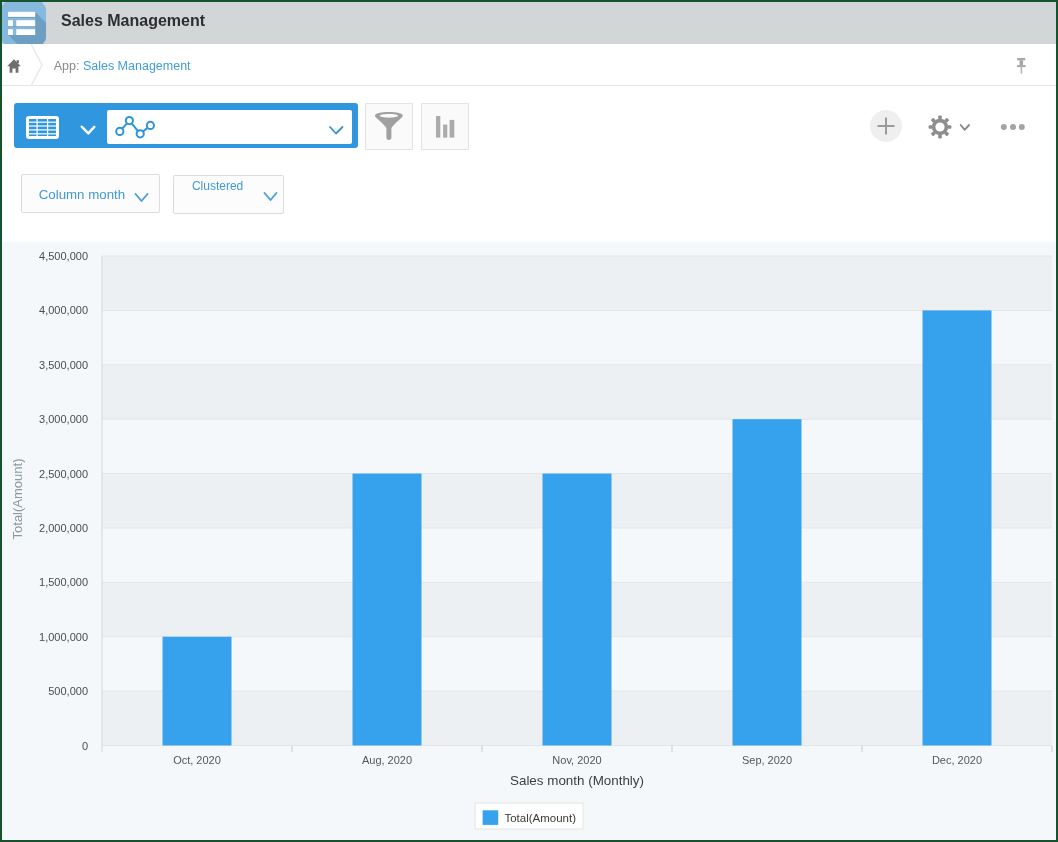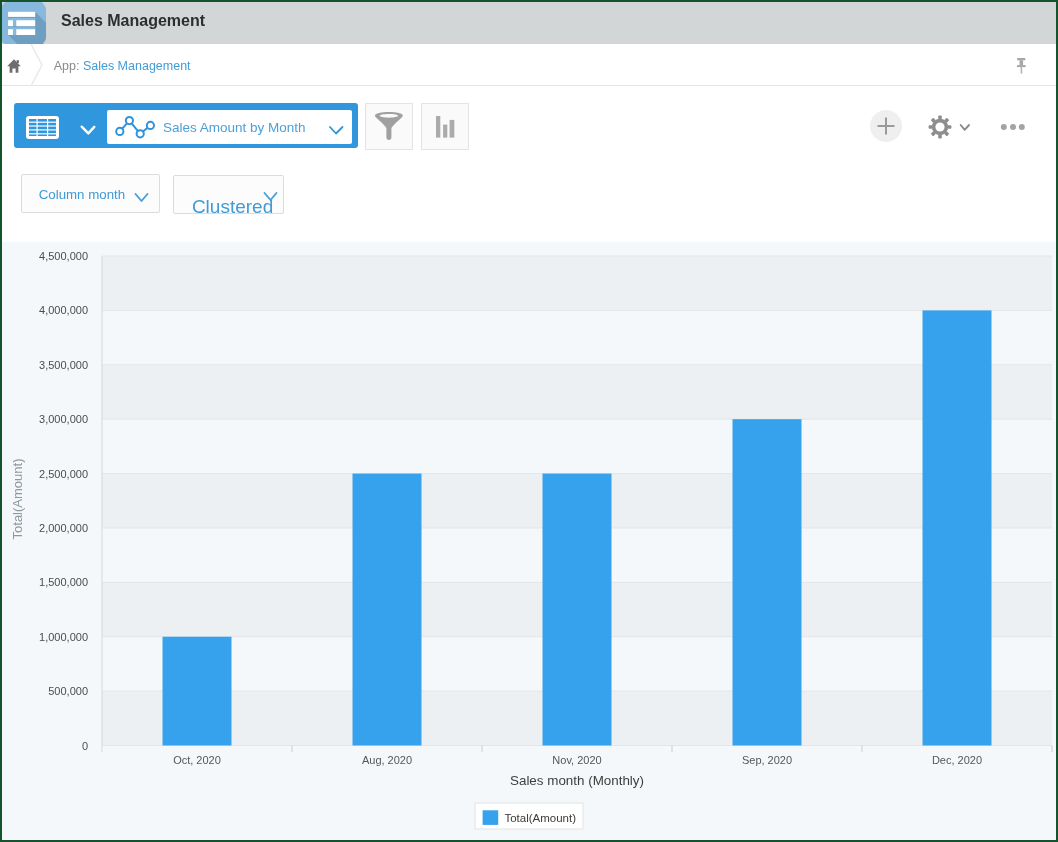--- a/index.html
+++ b/index.html
@@ -77,21 +77,20 @@
       <line x1="5.8" y1="17.4" x2="15.4" y2="6.6"></line>
       <line x1="15.4" y1="6.6" x2="26.2" y2="19.8"></line>
       <line x1="26.2" y1="19.8" x2="36.4" y2="11.4"></line>
       <circle cx="5.8" cy="17.4" r="3.6" fill="#fff"></circle>
       <circle cx="15.4" cy="6.6" r="3.6" fill="#fff"></circle>
       <circle cx="26.2" cy="19.8" r="3.6" fill="#fff"></circle>
       <circle cx="36.4" cy="11.4" r="3.6" fill="#fff"></circle>
     </g>
   </svg>
 
-  <div class="abs" style="left:161px; top:108.5px; height:34px; line-height:34px; font-size:13.5px; color:#4aa0d9;">Sales Amount by Month</div>
 
   <svg class="abs" style="left:326px; top:122.5px;" width="16" height="11" viewBox="0 0 16 11">
     <polyline points="2,2 8,8.5 14.5,2" fill="none" stroke="#3095d6" stroke-width="1.8" stroke-linecap="round" stroke-linejoin="round"></polyline>
   </svg>
 
   <div class="abs" style="left:363px; top:101px; width:48px; height:47px; background:#fafafa; border:1px solid #e4e4e4;"></div>
   <svg class="abs" style="left:373.2px; top:110.4px;" width="28" height="29" viewBox="0 0 28 29">
     <path fill-rule="evenodd" fill="#a0a0a0" d="M13.9 0 C6.2 0 0 1.5 0 3.4 C0 4.3 0.8 5.3 2.2 6.6 C4.6 8.8 8.6 12.4 10.9 15.2 C11.3 15.7 11.4 16.3 11.4 17 V25.6 C11.4 27 12.5 28.1 13.9 28.1 C15.3 28.1 16.4 27 16.4 25.6 V17 C16.4 16.3 16.5 15.7 16.9 15.2 C19.2 12.4 23.2 8.8 25.6 6.6 C27 5.3 27.8 4.3 27.8 3.4 C27.8 1.5 21.6 0 13.9 0 Z M13.9 1.9 C19 1.9 23.2 2.8 23.2 3.8 C23.2 4.8 19 5.7 13.9 5.7 C8.8 5.7 4.6 4.8 4.6 3.8 C4.6 2.8 8.8 1.9 13.9 1.9 Z"></path>
   </svg>
 
@@ -134,21 +133,21 @@
     <circle cx="24.8" cy="7" r="3" fill="#a3a3a3"></circle>
   </svg>
 
   <div class="abs" style="left:19px; top:172.3px; width:139px; height:39px; background:#fcfcfc; border:1px solid #dcdcdc; border-radius:2px;"></div>
   <div class="abs" style="left:36.7px; top:172.7px; height:39px; line-height:40px; font-size:13.3px; color:#3f9ad6;">Column month</div>
   <svg class="abs" style="left:132px; top:189.8px;" width="15" height="12" viewBox="0 0 15 12">
     <polyline points="1.5,2 7.5,9 13.5,2" fill="none" stroke="#4a9fd6" stroke-width="1.9" stroke-linecap="round" stroke-linejoin="round"></polyline>
   </svg>
 
   <div class="abs" style="left:171.3px; top:172.7px; width:111px; height:39px; background:#fcfcfc; border:1px solid #dcdcdc; border-radius:2px;"></div>
-  <div class="abs" style="left:189.9px; top:185px; height:30px; line-height:40px; font-size:19px; color:#3f9ad6;">Clustered</div>
+  <div class="abs" style="left:189.9px; top:164px; height:30px; line-height:40px; font-size:12px; color:#3f9ad6;">Clustered</div>
   <svg class="abs" style="left:261.3px; top:189.3px;" width="15" height="12" viewBox="0 0 15 12">
     <polyline points="1.5,2 7.5,9 13.5,2" fill="none" stroke="#4a9fd6" stroke-width="1.9" stroke-linecap="round" stroke-linejoin="round"></polyline>
   </svg>
 
   <svg class="abs" style="left:0; top:240px;" width="1054" height="598" viewBox="0 0 1054 598">
     <rect x="0" y="0" width="1054" height="598" fill="#f5f8fa"></rect>
 
     <g fill="#edf0f2">
       <rect x="100" y="14" width="950" height="54.39"></rect>
       <rect x="100" y="122.78" width="950" height="54.39"></rect>

